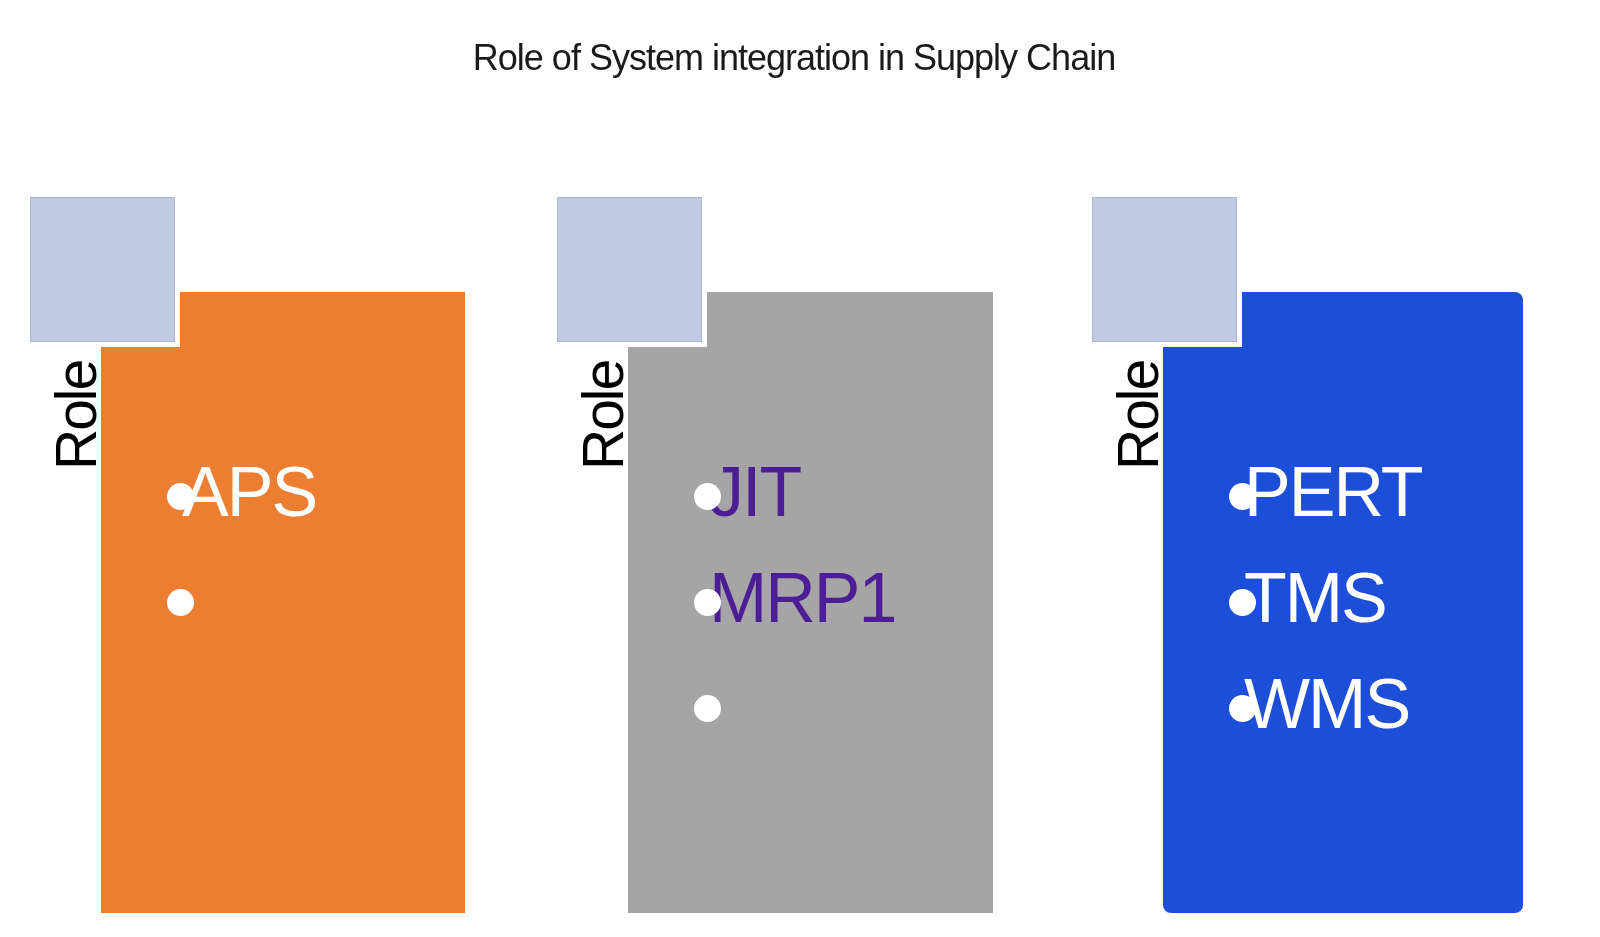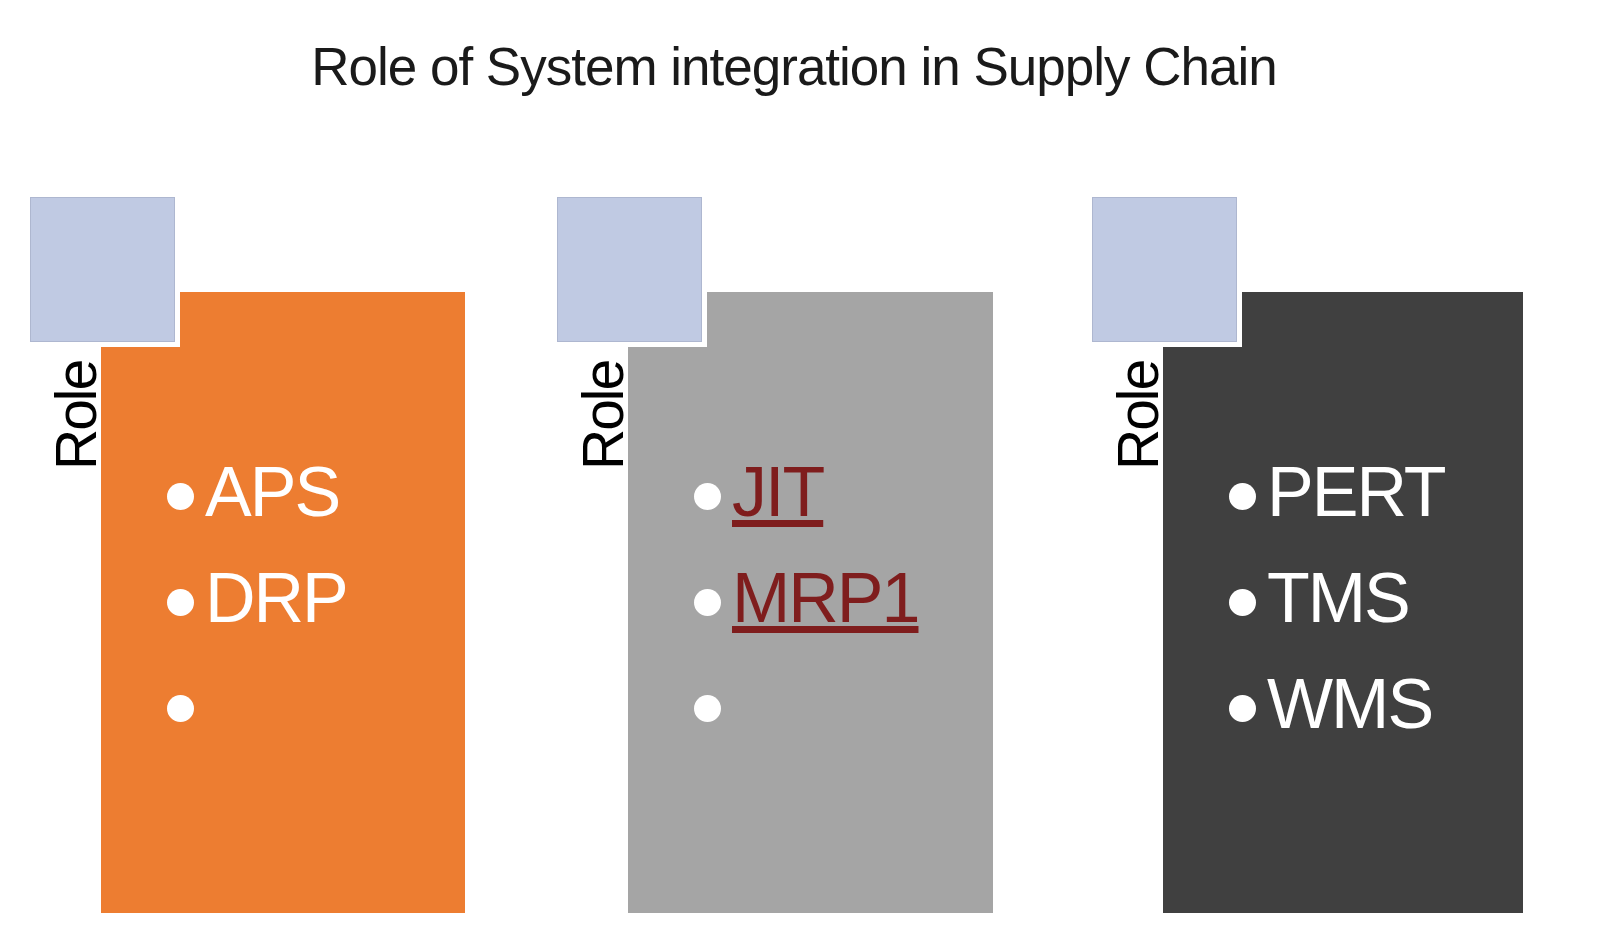--- a/index.html
+++ b/index.html
@@ -10,21 +10,21 @@
     height: 937px;
     background: #ffffff;
     overflow: hidden;
   }
   .title {
     position: absolute;
     top: 38px;
     left: 0;
     width: 1588px;
     text-align: center;
-    font-size: 53px;
+    font-size: 36px;
     letter-spacing: -1px;
     line-height: 1.1;
     font-weight: 400;
     white-space: nowrap;
   }
   .column { position: absolute; top: 197px; width: 440px; height: 716px; }
   .col0 { left: 101px; }
   .col1 { left: 628px; }
   .col2 { left: 1163px; }
   .rect {
@@ -75,71 +75,67 @@
     white-space: nowrap;
   }
   .dot {
     position: absolute;
     left: 0;
     top: 44px;
     width: 27px;
     height: 27px;
     border-radius: 50%;
   }
-  .item-text { margin-left: 38px; }
+  .item-text { margin-left: 15px; }
 </style>
 </head>
 <body>
 
 <div class="slide" style="background-color: rgb(255, 255, 255);">
 
   <div class="title" style="color: rgb(26, 26, 26);">Role of System integration in Supply Chain</div>
 
   <div class="column col0">
     <div class="rect" style="background-color: rgb(237, 125, 49);">
       <ul class="items" style="color: rgb(255, 255, 255);">
         <li>
           <span class="dot" style="background-color: rgb(255, 255, 255);"></span>
           <span class="item-text">APS</span>
         </li>
         <li>
           <span class="dot" style="background-color: rgb(255, 255, 255);"></span>
-          <span class="item-text">DRP</span>
-        </li>
-        <li>
-          <span class="dot" style="background-color: rgb(255, 255, 255);"></span>
         </li>
       </ul>
     </div>
     <div class="square" style="background-color: rgb(192, 202, 227);"></div>
     <div class="role" style="color: rgb(0, 0, 0);">Role</div>
   </div>
 
   <div class="column col1">
     <div class="rect" style="background-color: rgb(165, 165, 165);">
-      <ul class="items" style="color: #7f1d1d; text-decoration: underline;">
+      <ul class="items" style="color: #4c1d95;">
         <li>
           <span class="dot" style="background-color: rgb(255, 255, 255);"></span>
           <span class="item-text">JIT</span>
         </li>
         <li>
           <span class="dot" style="background-color: rgb(255, 255, 255);"></span>
           <span class="item-text">MRP1</span>
         </li>
         <li>
           <span class="dot" style="background-color: rgb(255, 255, 255);"></span>
         </li>
       </ul>
     </div>
     <div class="square" style="background-color: rgb(192, 202, 227);"></div>
     <div class="role" style="color: rgb(0, 0, 0);">Role</div>
   </div>
 
   <div class="column col2">
-    <div class="rect" style="background-color: #404040;">
+    <div class="rect" style="background-color: #1d4ed8; border-radius: 8px;">
       <ul class="items" style="color: rgb(255, 255, 255);">
         <li>
           <span class="dot" style="background-color: rgb(255, 255, 255);"></span>
           <span class="item-text">PERT</span>
         </li>
         <li>
           <span class="dot" style="background-color: rgb(255, 255, 255);"></span>
           <span class="item-text">TMS</span>
         </li>
         <li>

